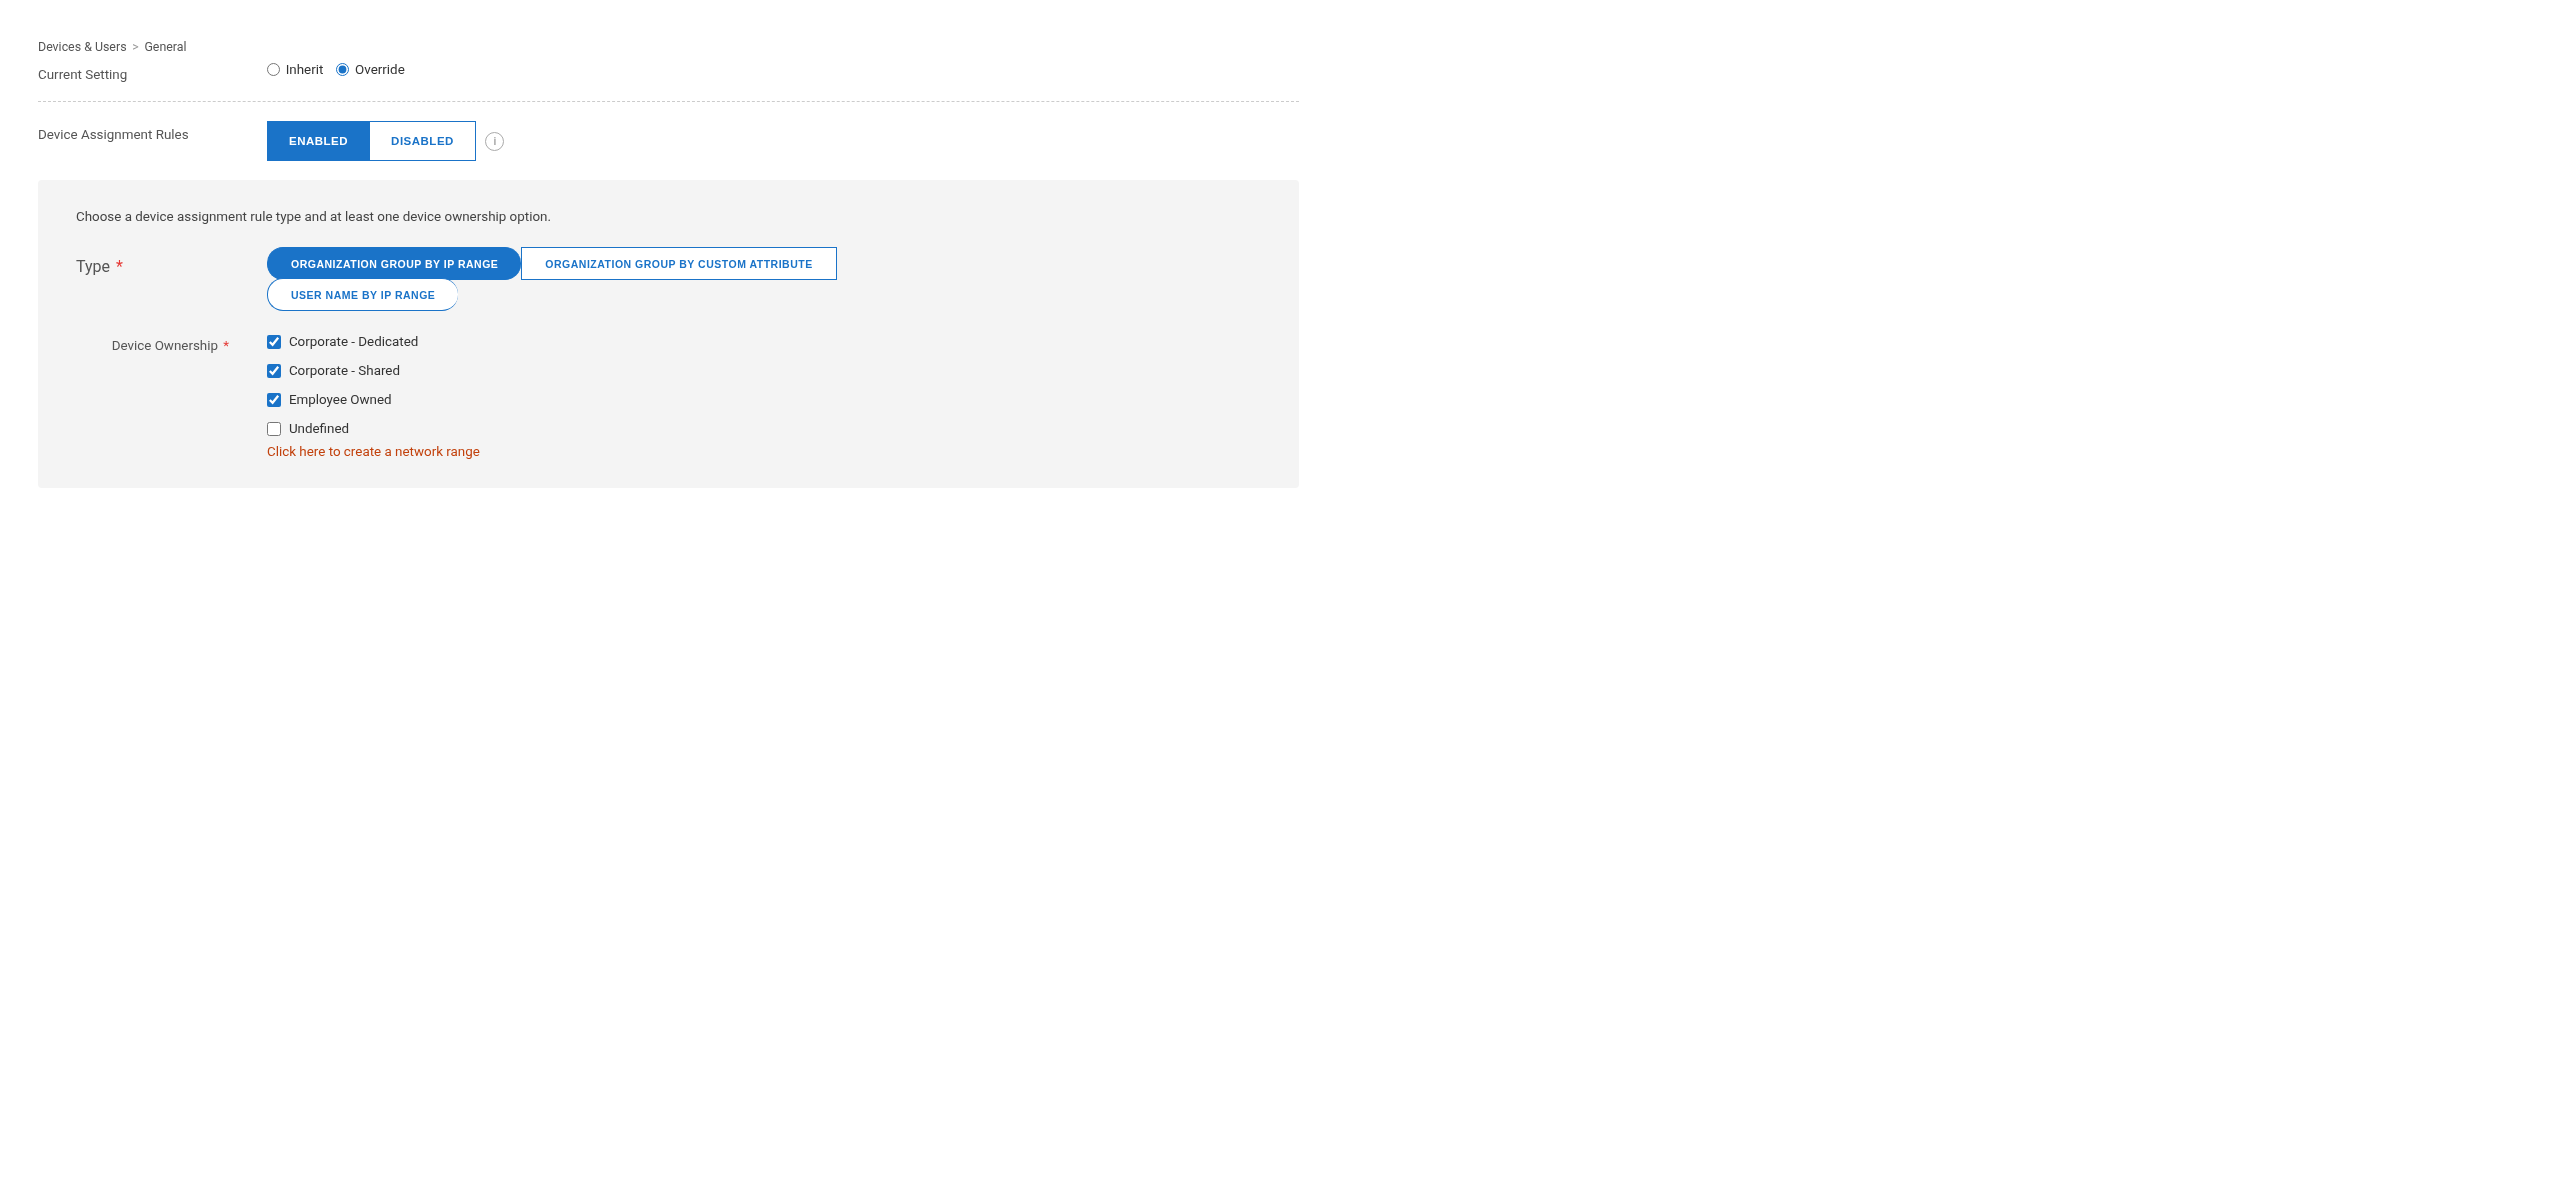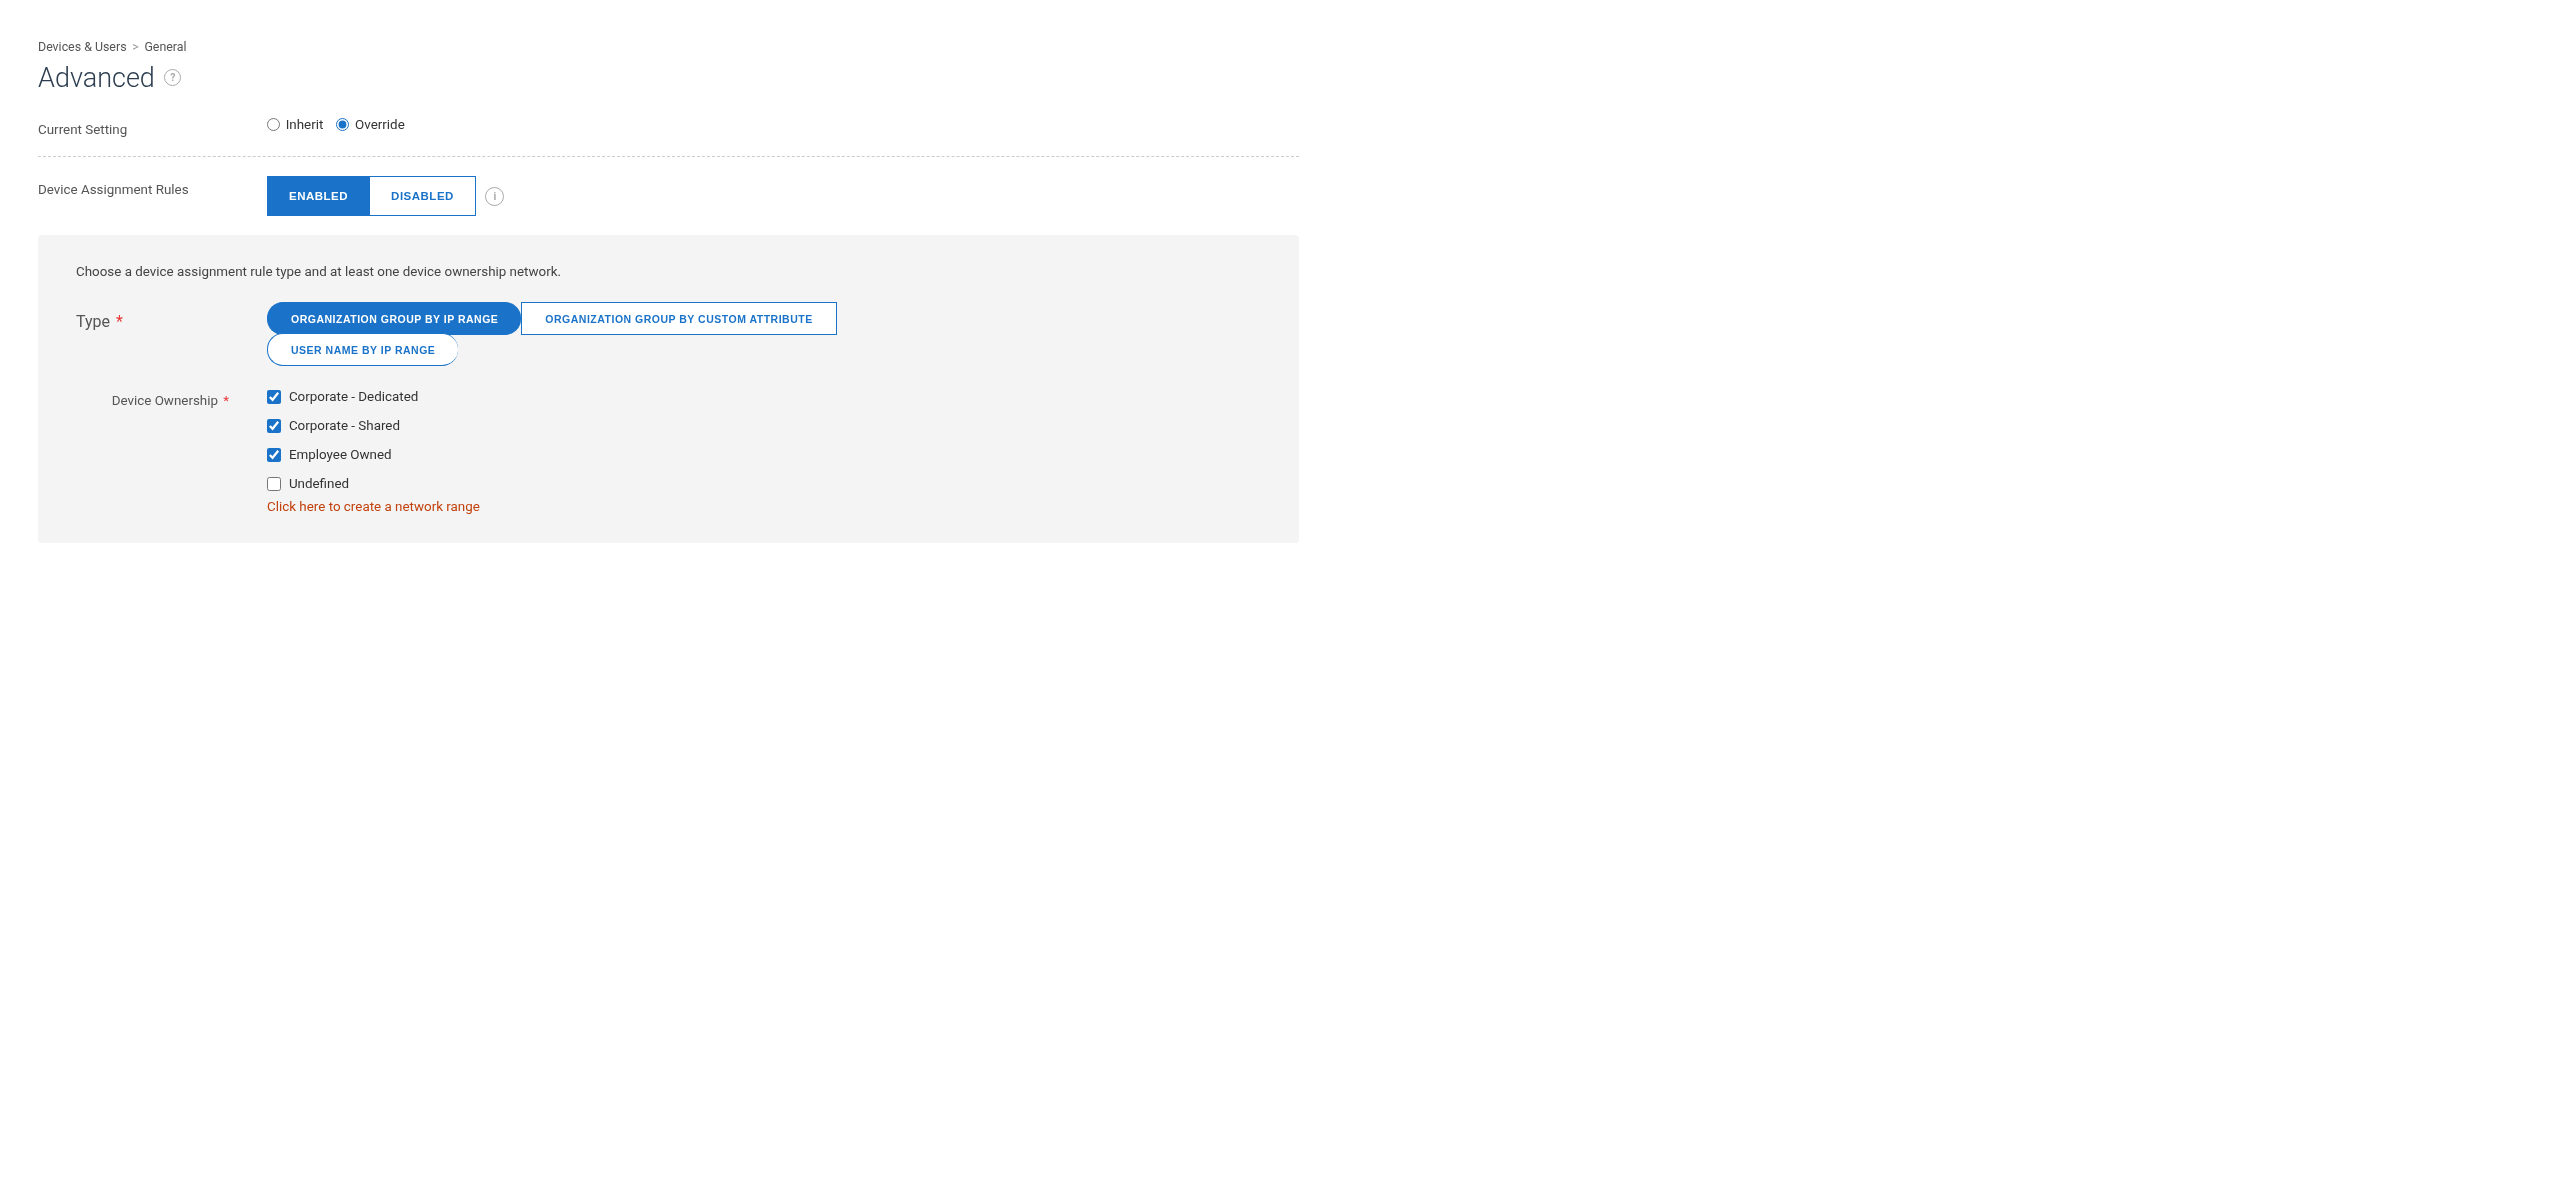--- a/index.html
+++ b/index.html
@@ -228,24 +228,20 @@
 <body>
 
 <div class="page-container">
 
   <div class="breadcrumb">
     <span>Devices &amp; Users</span>
     <span class="breadcrumb-separator">&gt;</span>
     <span>General</span>
   </div>
 
-  <div class="page-title">
-    <span>Advanced</span>
-    <span class="help-icon">?</span>
-  </div>
 
   <div class="form-row">
     <div class="form-label">Current Setting</div>
     <div class="radio-group">
       <label class="radio-option">
         <input type="radio" name="current-setting" style="">
         <span>Inherit</span>
       </label>
       <label class="radio-option">
         <input type="radio" name="current-setting" checked="" style="">
@@ -263,21 +259,21 @@
         <button class="toggle-btn active">ENABLED</button>
         <button class="toggle-btn inactive">DISABLED</button>
       </div>
       <span class="info-circle">i</span>
     </div>
   </div>
 
   <div class="card">
 
     
-    <p class="card-description">Choose a device assignment rule type and at least one device ownership network.</p>
+    <p class="card-description">Choose a device assignment rule type and at least one device ownership option.</p>
 
     
     <div class="type-section">
       <div class="type-label">
         <span>Type</span><span class="required-star"> *</span>
       </div>
       <div class="type-buttons-container">
 
         <div class="type-btn-row">
           <button class="type-btn active">ORGANIZATION GROUP BY IP RANGE</button>

